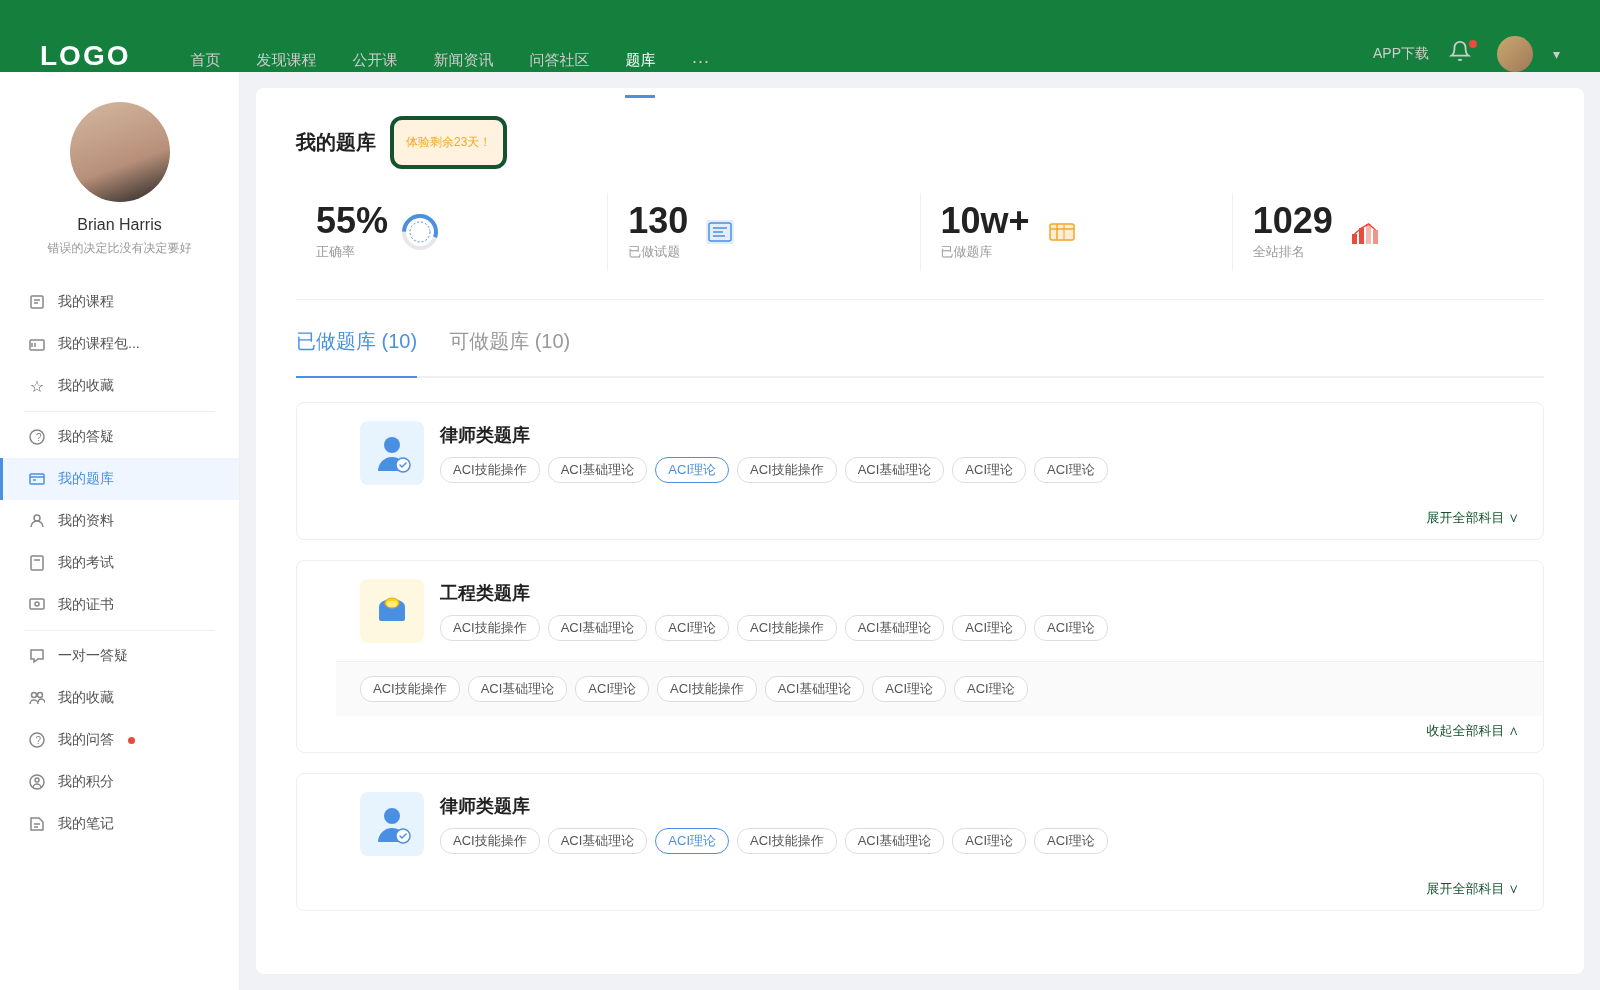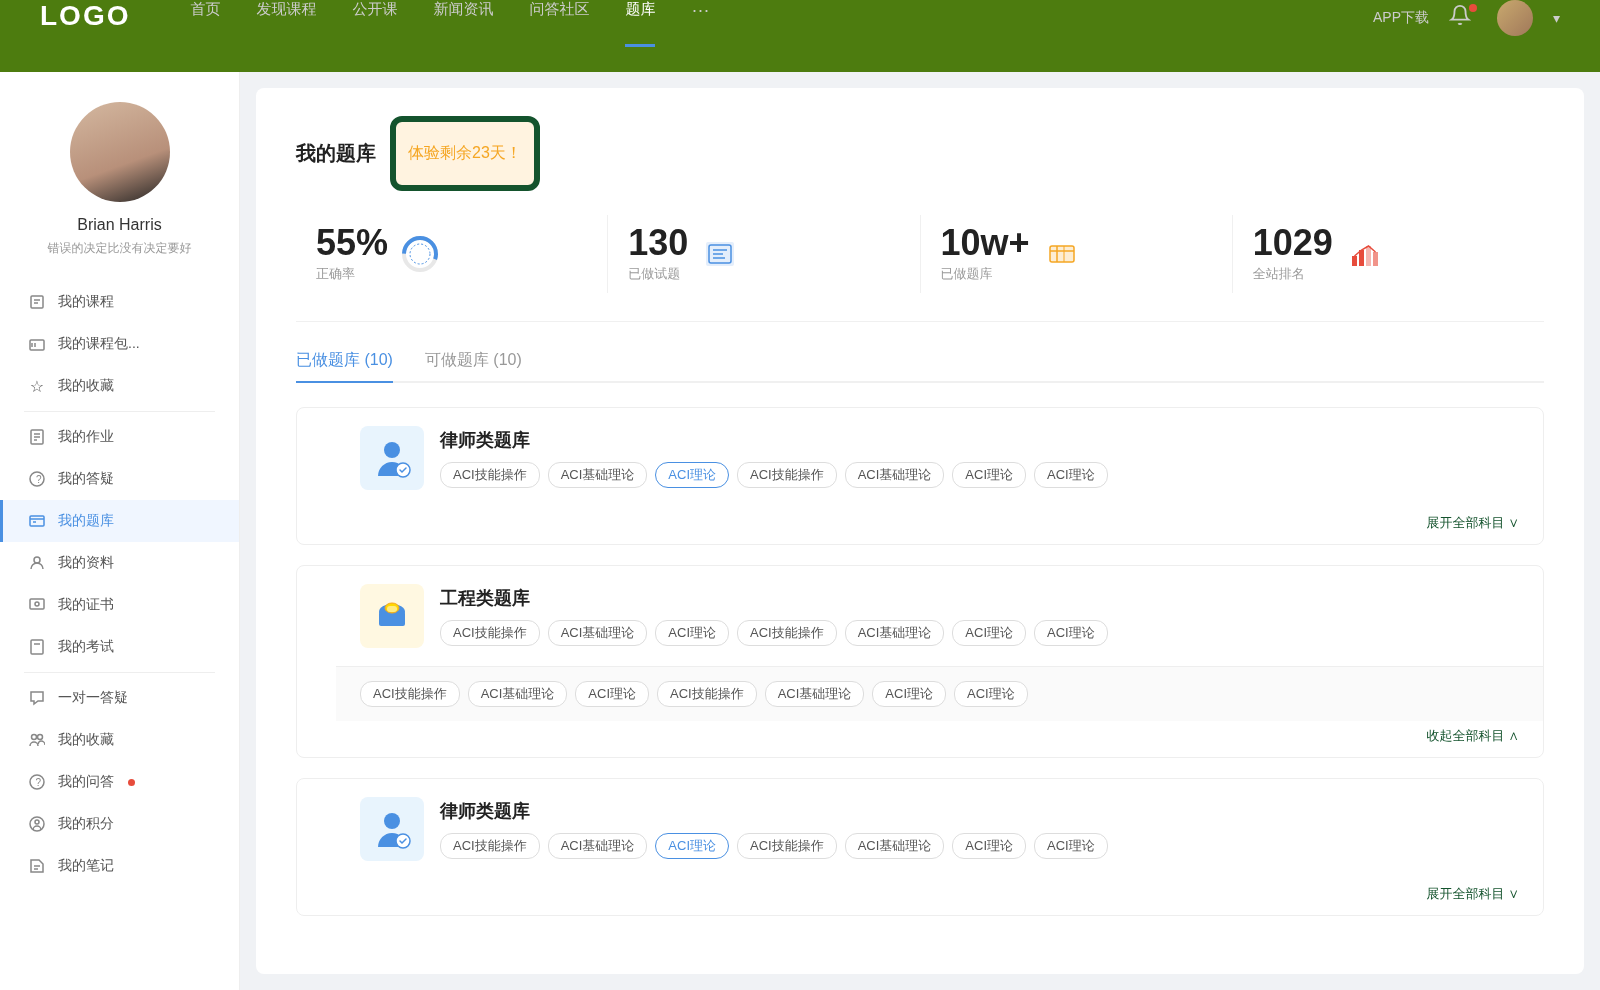--- a/index.html
+++ b/index.html
@@ -1,23 +1,23 @@
 <!DOCTYPE html>
 <html><head>
   <meta charset="utf-8">
   <style>
     * { box-sizing: border-box; margin: 0; padding: 0; }
     body { font-family: -apple-system, BlinkMacSystemFont, 'PingFang SC', 'Microsoft YaHei', sans-serif; background: #f0f2f5; }
 
     
     .navbar {
-      background: #4d7c0f;
+      background: #15803d;
       height: 72px;
       display: flex;
-      align-items: flex-start;
+      align-items: flex-end;
       padding: 0 40px;
       position: relative;
       z-index: 10;
     }
     .nav-logo {
       color: #fff;
       font-size: 28px;
       font-weight: bold;
       letter-spacing: 2px;
       margin-right: 60px;
@@ -171,24 +171,24 @@
       margin-bottom: 24px;
     }
     .page-title {
       font-size: 20px;
       font-weight: 600;
       color: #222;
     }
     .trial-badge {
       background: #fff3e0;
       color: #f5a623;
-      font-size: 16px;
-      padding: 21px 12px;
+      font-size: 12px;
+      padding: 14px 12px;
       border-radius: 12px;
-      border: 6px solid #14532d;
+      border: 4px solid #14532d;
     }
 
     
     .stats-row {
       display: flex;
       gap: 0;
       margin-bottom: 28px;
       border-bottom: 1px solid #f0f0f0;
       padding-bottom: 28px;
     }
@@ -220,23 +220,23 @@
     }
 
     
     .tabs-row {
       display: flex;
       gap: 32px;
       border-bottom: 2px solid #f0f0f0;
       margin-bottom: 24px;
     }
     .tab {
-      font-size: 16px;
+      font-size: 20px;
       color: #999;
-      padding-bottom: 10px;
+      padding-bottom: 21px;
       cursor: pointer;
       position: relative;
     }
     .tab.active {
       color: #4a90e2;
       font-weight: 500;
     }
     .tab.active::after {
       content: '';
       position: absolute;
@@ -368,31 +368,20 @@
         <span>我的课程包...</span>
       </li>
       <li class="sidebar-item">
         <span class="sidebar-icon">☆</span>
         <span>我的收藏</span>
       </li>
       <hr class="sidebar-divider">
       <li class="sidebar-item">
         <span class="sidebar-icon">
           <svg width="16" height="16" viewBox="0 0 16 16" fill="none" stroke="#888" stroke-width="1.5">
-            <rect x="2" y="1" width="12" height="14" rx="1"></rect>
-              <line x1="5" y1="5" x2="11" y2="5"></line>
-              <line x1="5" y1="8" x2="11" y2="8"></line>
-              <line x1="5" y1="11" x2="8" y2="11"></line>
-          </svg>
-        </span>
-        <span>我的作业</span>
-      </li>
-      <li class="sidebar-item">
-        <span class="sidebar-icon">
-          <svg width="16" height="16" viewBox="0 0 16 16" fill="none" stroke="#888" stroke-width="1.5">
             <circle cx="8" cy="8" r="7"></circle>
               <text x="7" y="12" font-size="10" fill="#888" stroke="none">?</text>
           </svg>
         </span>
         <span>我的答疑</span>
       </li>
       <li class="sidebar-item active">
         <span class="sidebar-icon">
           <svg width="16" height="16" viewBox="0 0 16 16" fill="none" stroke="#4a90e2" stroke-width="1.5">
             <rect x="1" y="3" width="14" height="10" rx="1"></rect>
@@ -407,34 +396,34 @@
           <svg width="16" height="16" viewBox="0 0 16 16" fill="none" stroke="#888" stroke-width="1.5">
             <circle cx="8" cy="5" r="3"></circle>
               <path d="M2 14c0-3.3 2.7-6 6-6s6 2.7 6 6"></path>
           </svg>
         </span>
         <span>我的资料</span>
       </li>
       <li class="sidebar-item">
         <span class="sidebar-icon">
           <svg width="16" height="16" viewBox="0 0 16 16" fill="none" stroke="#888" stroke-width="1.5">
+            <rect x="2" y="1" width="12" height="14" rx="1"></rect>
+              <line x1="5" y1="5" x2="11" y2="5"></line>
+          </svg>
+        </span>
+        <span>我的考试</span>
+      </li>
+      <li class="sidebar-item">
+        <span class="sidebar-icon">
+          <svg width="16" height="16" viewBox="0 0 16 16" fill="none" stroke="#888" stroke-width="1.5">
             <rect x="1" y="2" width="14" height="10" rx="1"></rect>
               <circle cx="8" cy="7" r="2"></circle>
           </svg>
         </span>
         <span>我的证书</span>
-      </li>
-      <li class="sidebar-item">
-        <span class="sidebar-icon">
-          <svg width="16" height="16" viewBox="0 0 16 16" fill="none" stroke="#888" stroke-width="1.5">
-            <rect x="2" y="1" width="12" height="14" rx="1"></rect>
-              <line x1="5" y1="5" x2="11" y2="5"></line>
-          </svg>
-        </span>
-        <span>我的考试</span>
       </li>
       <hr class="sidebar-divider">
       <li class="sidebar-item">
         <span class="sidebar-icon">
           <svg width="16" height="16" viewBox="0 0 16 16" fill="none" stroke="#888" stroke-width="1.5">
             <path d="M2 2h12v9H9l-4 3v-3H2z"></path>
           </svg>
         </span>
         <span>一对一答疑</span>
       </li>

